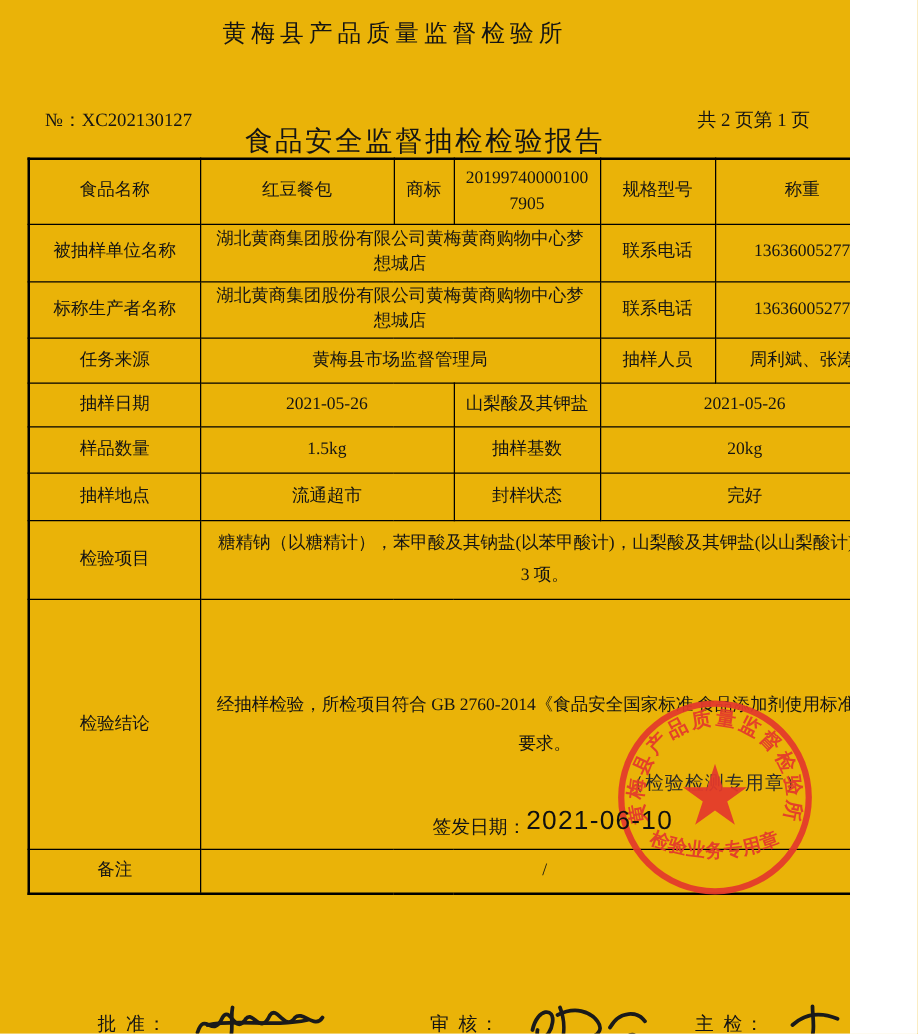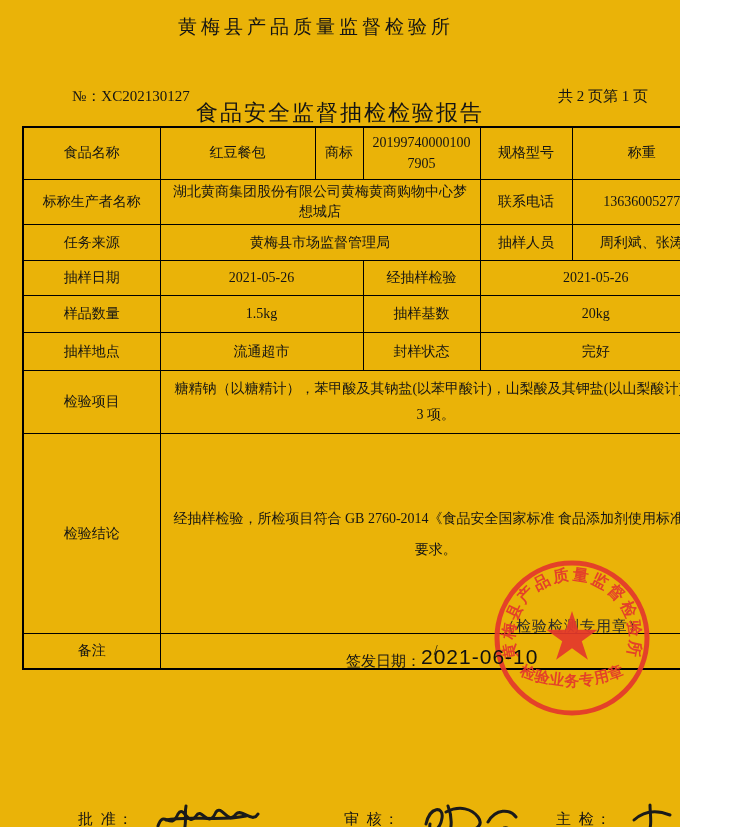--- a/index.html
+++ b/index.html
@@ -18,21 +18,20 @@
     padding-right: 48px;
   }
   .report-title {
     position: absolute; top: 54px; left: 0; width: 100%;
     text-align: center; font-size: 22px; letter-spacing: 2px; margin-top: 44px;
   }
   .meta-row {
     position: absolute; top: 87px; left: 36px; right: 32px;
     display: flex; justify-content: space-between;
     font-size: 15px;
-    margin-left: 36px;
   }
   table.report {
     position: absolute; top: 126px; left: 22px;
     width: 689px; table-layout: fixed; border-collapse: collapse;
     border: 2px solid #000;
   }
   table.report td {
     border: 1px solid #000;
     font-size: 14px; line-height: 1.55;
     text-align: center; vertical-align: middle;
@@ -92,37 +91,44 @@
     <tbody>
         <tr style="height:52px">
       <td>食品名称</td>
       <td>红豆餐包</td>
       <td style="padding:4px">商标</td>
       <td class="num al preline">20199740000100
 7905</td>
       <td>规格型号</td>
       <td>称重</td>
     </tr>
+    <tr style="height:46px">
+      <td>被抽样单位名称</td>
+      <td colspan="3" class="preline" style="line-height:1.45">湖北黄商集团股份有限公司黄梅黄商购物中心梦
+想城店</td>
+      <td>联系电话</td>
+      <td>13636005277</td>
+    </tr>
     <tr style="height:44px">
       <td>标称生产者名称</td>
       <td colspan="3" class="preline" style="line-height:1.45">湖北黄商集团股份有限公司黄梅黄商购物中心梦
 想城店</td>
       <td>联系电话</td>
       <td>13636005277</td>
     </tr>
     <tr style="height:36px">
       <td>任务来源</td>
       <td colspan="3">黄梅县市场监督管理局</td>
       <td>抽样人员</td>
       <td>周利斌、张涛</td>
     </tr>
     <tr style="height:35px">
       <td>抽样日期</td>
       <td colspan="2">2021-05-26</td>
-      <td>经抽样检验</td>
+      <td>山梨酸及其钾盐</td>
       <td colspan="2">2021-05-26</td>
     </tr>
     <tr style="height:37px">
       <td>样品数量</td>
       <td colspan="2">1.5kg</td>
       <td>抽样基数</td>
       <td colspan="2">20kg</td>
     </tr>
     <tr style="height:38px">
       <td>抽样地点</td>

